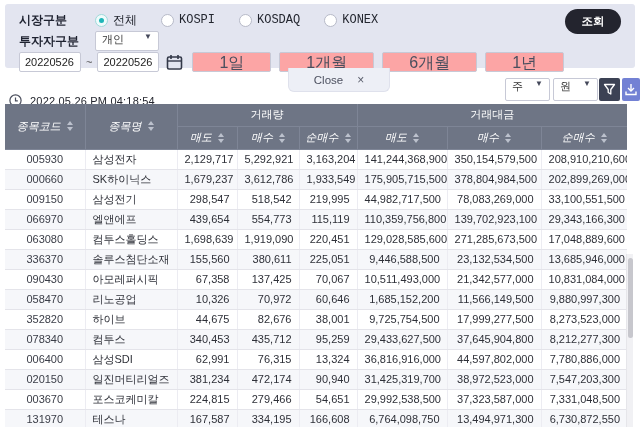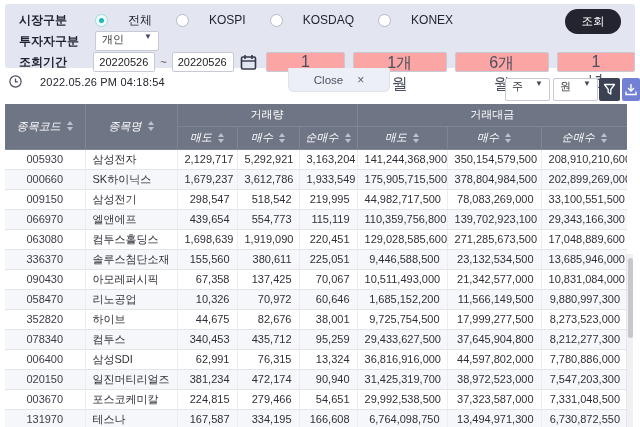--- a/index.html
+++ b/index.html
@@ -6,53 +6,53 @@
   html,body { width:640px; height:427px; overflow:hidden;
     font-family:"Liberation Sans","DejaVu Sans",sans-serif; background:#fff; }
   .screen { position:relative; width:640px; height:427px; background:#fff; }
 
   
   .filter-panel { position:absolute; left:5px; top:4px; width:630px; height:64px;
     background:#e3e5f0; border-radius:3px; padding:6px 0 0 14px; }
   .frow { display:flex; align-items:center; height:20px; margin-bottom:1px; }
   .flabel { width:76px; font-size:12px; font-weight:bold; color:#1e2230; }
   .radio-group { display:flex; align-items:center; gap:24px; }
-  .radio { display:flex; align-items:center; gap:20px; cursor:pointer; }
+  .radio { display:flex; align-items:center; gap:5px; cursor:pointer;font-family:Liberation Mono, monospace; }
   .rb { width:13px; height:13px; border-radius:50%; background:#fff;
     border:1px solid #b7bac8; display:inline-block; position:relative; }
   .rb.sel { border-color:#9fd9da; background:#effbfb; }
   .rb.sel::after { content:""; position:absolute; left:3px; top:3px; width:5px;
     height:5px; border-radius:50%; background:#1fb6b8; }
   .rlabel { font-size:12px; color:#23262f; }
   .select-box { height:20px; background:#fff; border:1px solid #c7c9d6; border-radius:2px;
     display:flex; align-items:flex-start; justify-content:space-between;
     padding:0 6px; font-size:11px; color:#333; }
   .caret { font-size:8px; color:#44485a; }
   .date-input { width:62px; height:20px; background:#fff; border:1px solid #c7c9d6;
     border-radius:2px; font-size:11px; color:#222; padding:0 5px;
     font-family:Liberation Sans, sans-serif; }
   .tilde { font-size:11px; color:#555; margin:0 5px; }
   .cal-btn { width:20px; height:20px; margin-left:5px; background:transparent; border:none;
     display:flex; align-items:center; justify-content:center; cursor:pointer; }
   .qbtn { height:20px; padding:0 26px; margin-left:8px; background:#fca5a5;
     border:1px solid #c7c9d6; border-radius:2px; font-size:16px; color:#4b4f5e; cursor:pointer; }
   .search-btn { position:absolute; right:14px; top:5px; width:56px; height:25px;
     border:none; border-radius:13px; background:#23242e; color:#fff;
-    font-size:11.5px; font-weight:normal; cursor:pointer; }
+    font-size:11.5px; font-weight:bold; cursor:pointer; }
 
   
   .close-tab { position:absolute; left:288px; top:68px; width:102px; height:24px;
     background:#edeff6; border:1px solid #dfe1ec; border-top:none;
     border-radius:0 0 6px 6px; display:flex; align-items:center; justify-content:center;
     gap:14px; font-size:11.5px; color:#4d5160; }
   .close-x { font-size:12px; color:#5a5e6c; cursor:pointer; }
 
   
-  .timestamp-wrap { position:absolute; left:9px; top:75px; display:flex;
-    align-items:flex-end; gap:18px; }
+  .timestamp-wrap { position:absolute; left:9px; top:94px; display:flex;
+    align-items:flex-end; gap:8px; }
   .timestamp { font-size:11px; color:#24262e; letter-spacing:.2px; }
   .mini-select { position:absolute; top:78px; width:45px; height:23px; }
   .tool-btn { position:absolute; top:78px; width:21px; height:23px; border:none;
     border-radius:2px; display:flex; align-items:center; justify-content:center; cursor:pointer; }
   .filter-btn { left:599px; background:#3c4254; }
   .dl-btn { left:622px; width:18px; background:#7381d4; }
 
   
   .table-wrap { position:absolute; left:5px; top:104px; width:628px; height:323px; overflow:hidden; }
   table { border-collapse:collapse; table-layout:fixed; width:622px; }
@@ -112,21 +112,20 @@
 
     <div class="frow">
       <span class="flabel">투자자구분</span>
       <div class="select-box" style="width:64px">
         <span>개인</span>
         <span class="caret">▼</span>
       </div>
     </div>
 
     <div class="frow">
-      <span class="flabel">조회기간</span>
       <input class="date-input" value="20220526" style="">
       <span class="tilde">~</span>
       <input class="date-input" value="20220526" style="">
       <button class="cal-btn">
         <svg width="17" height="17" viewBox="0 0 17 17">
           <rect x="1.5" y="3" width="14" height="12" rx="1.5" fill="none" stroke="#343949" stroke-width="1.6"></rect>
           <line x1="5" y1="1" x2="5" y2="5" stroke="#343949" stroke-width="1.6"></line>
           <line x1="12" y1="1" x2="12" y2="5" stroke="#343949" stroke-width="1.6"></line>
           <line x1="1.5" y1="7" x2="15.5" y2="7" stroke="#343949" stroke-width="1.4"></line>
         </svg>

